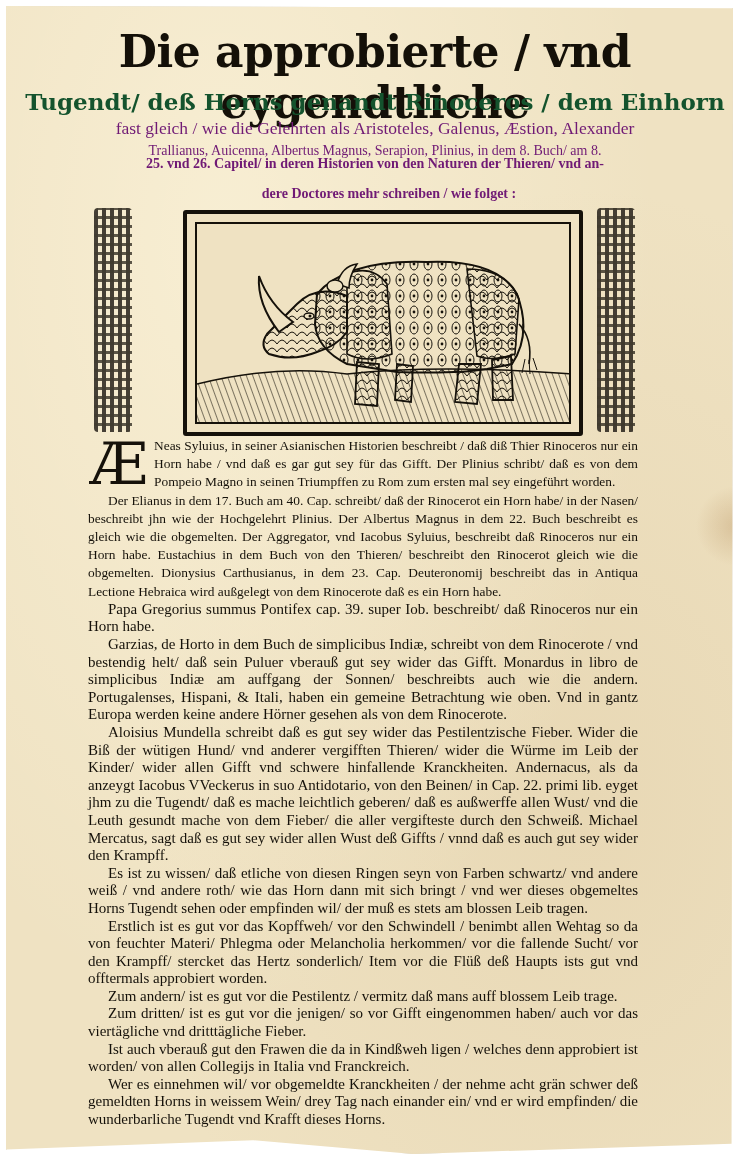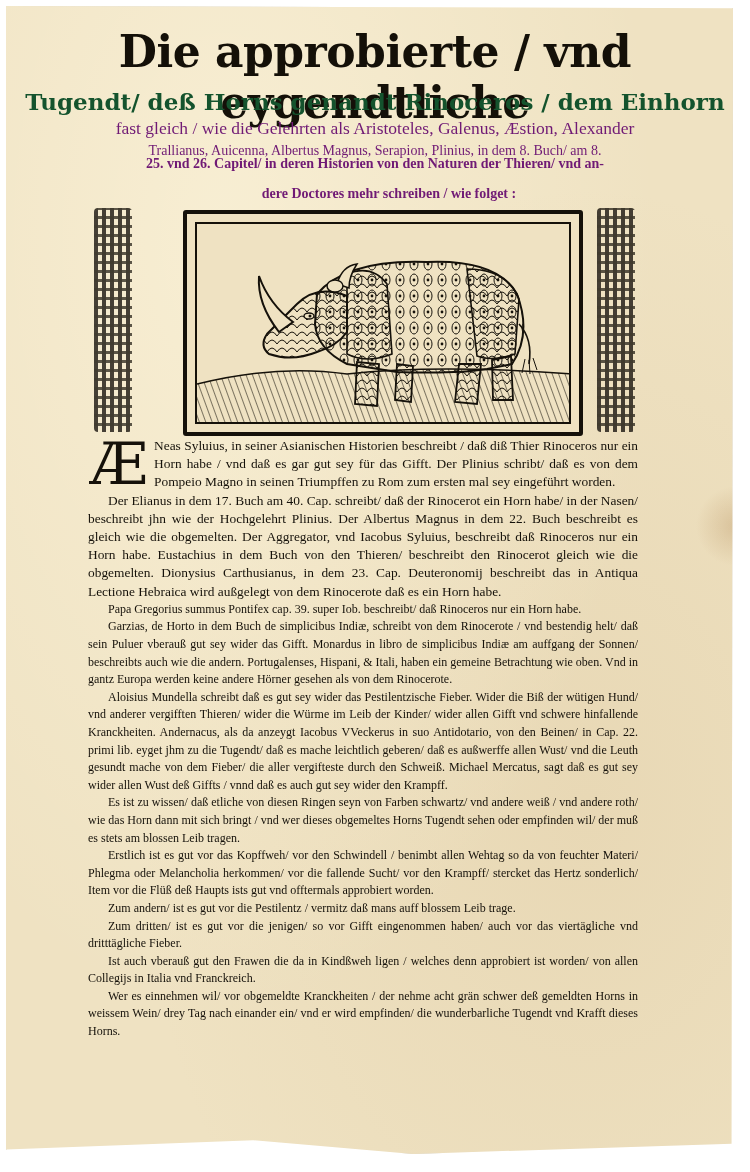--- a/index.html
+++ b/index.html
@@ -60,21 +60,21 @@
     position: absolute; left: 88px; top: 437px; width: 550px;
     font-family: "Liberation Serif", serif; font-size: 13.4px; line-height: 18.2px; color: #15110a;
     text-align: justify;
   }
   .body p { margin: 0; text-indent: 20px; }
   .body p.noindent { text-indent: 0; }
   .dropcap {
     float: left; font-size: 58px; line-height: 50px; font-family: "DejaVu Serif", serif;
     margin: 2px 6px 0 2px; color: #15110a;
   }
-  .body p.smaller { font-size: 12px; line-height: 17.6px; }
+  .body p.smaller { font-size: 15px; line-height: 17.6px; }
 </style>
 </head>
 <body>
 
 <div class="sheet"></div>
 
 <div class="title1">Die approbierte / vnd eygendtliche</div>
 <div class="title2">Tugendt/ deß Horns genandt Rinoceros / dem Einhorn</div>
 <div class="title3">fast gleich / wie die Gelehrten als Aristoteles, Galenus, Æstion, Alexander</div>
 <div class="title4">Trallianus, Auicenna, Albertus Magnus, Serapion, Plinius, in dem 8. Buch/ am 8.</div>

